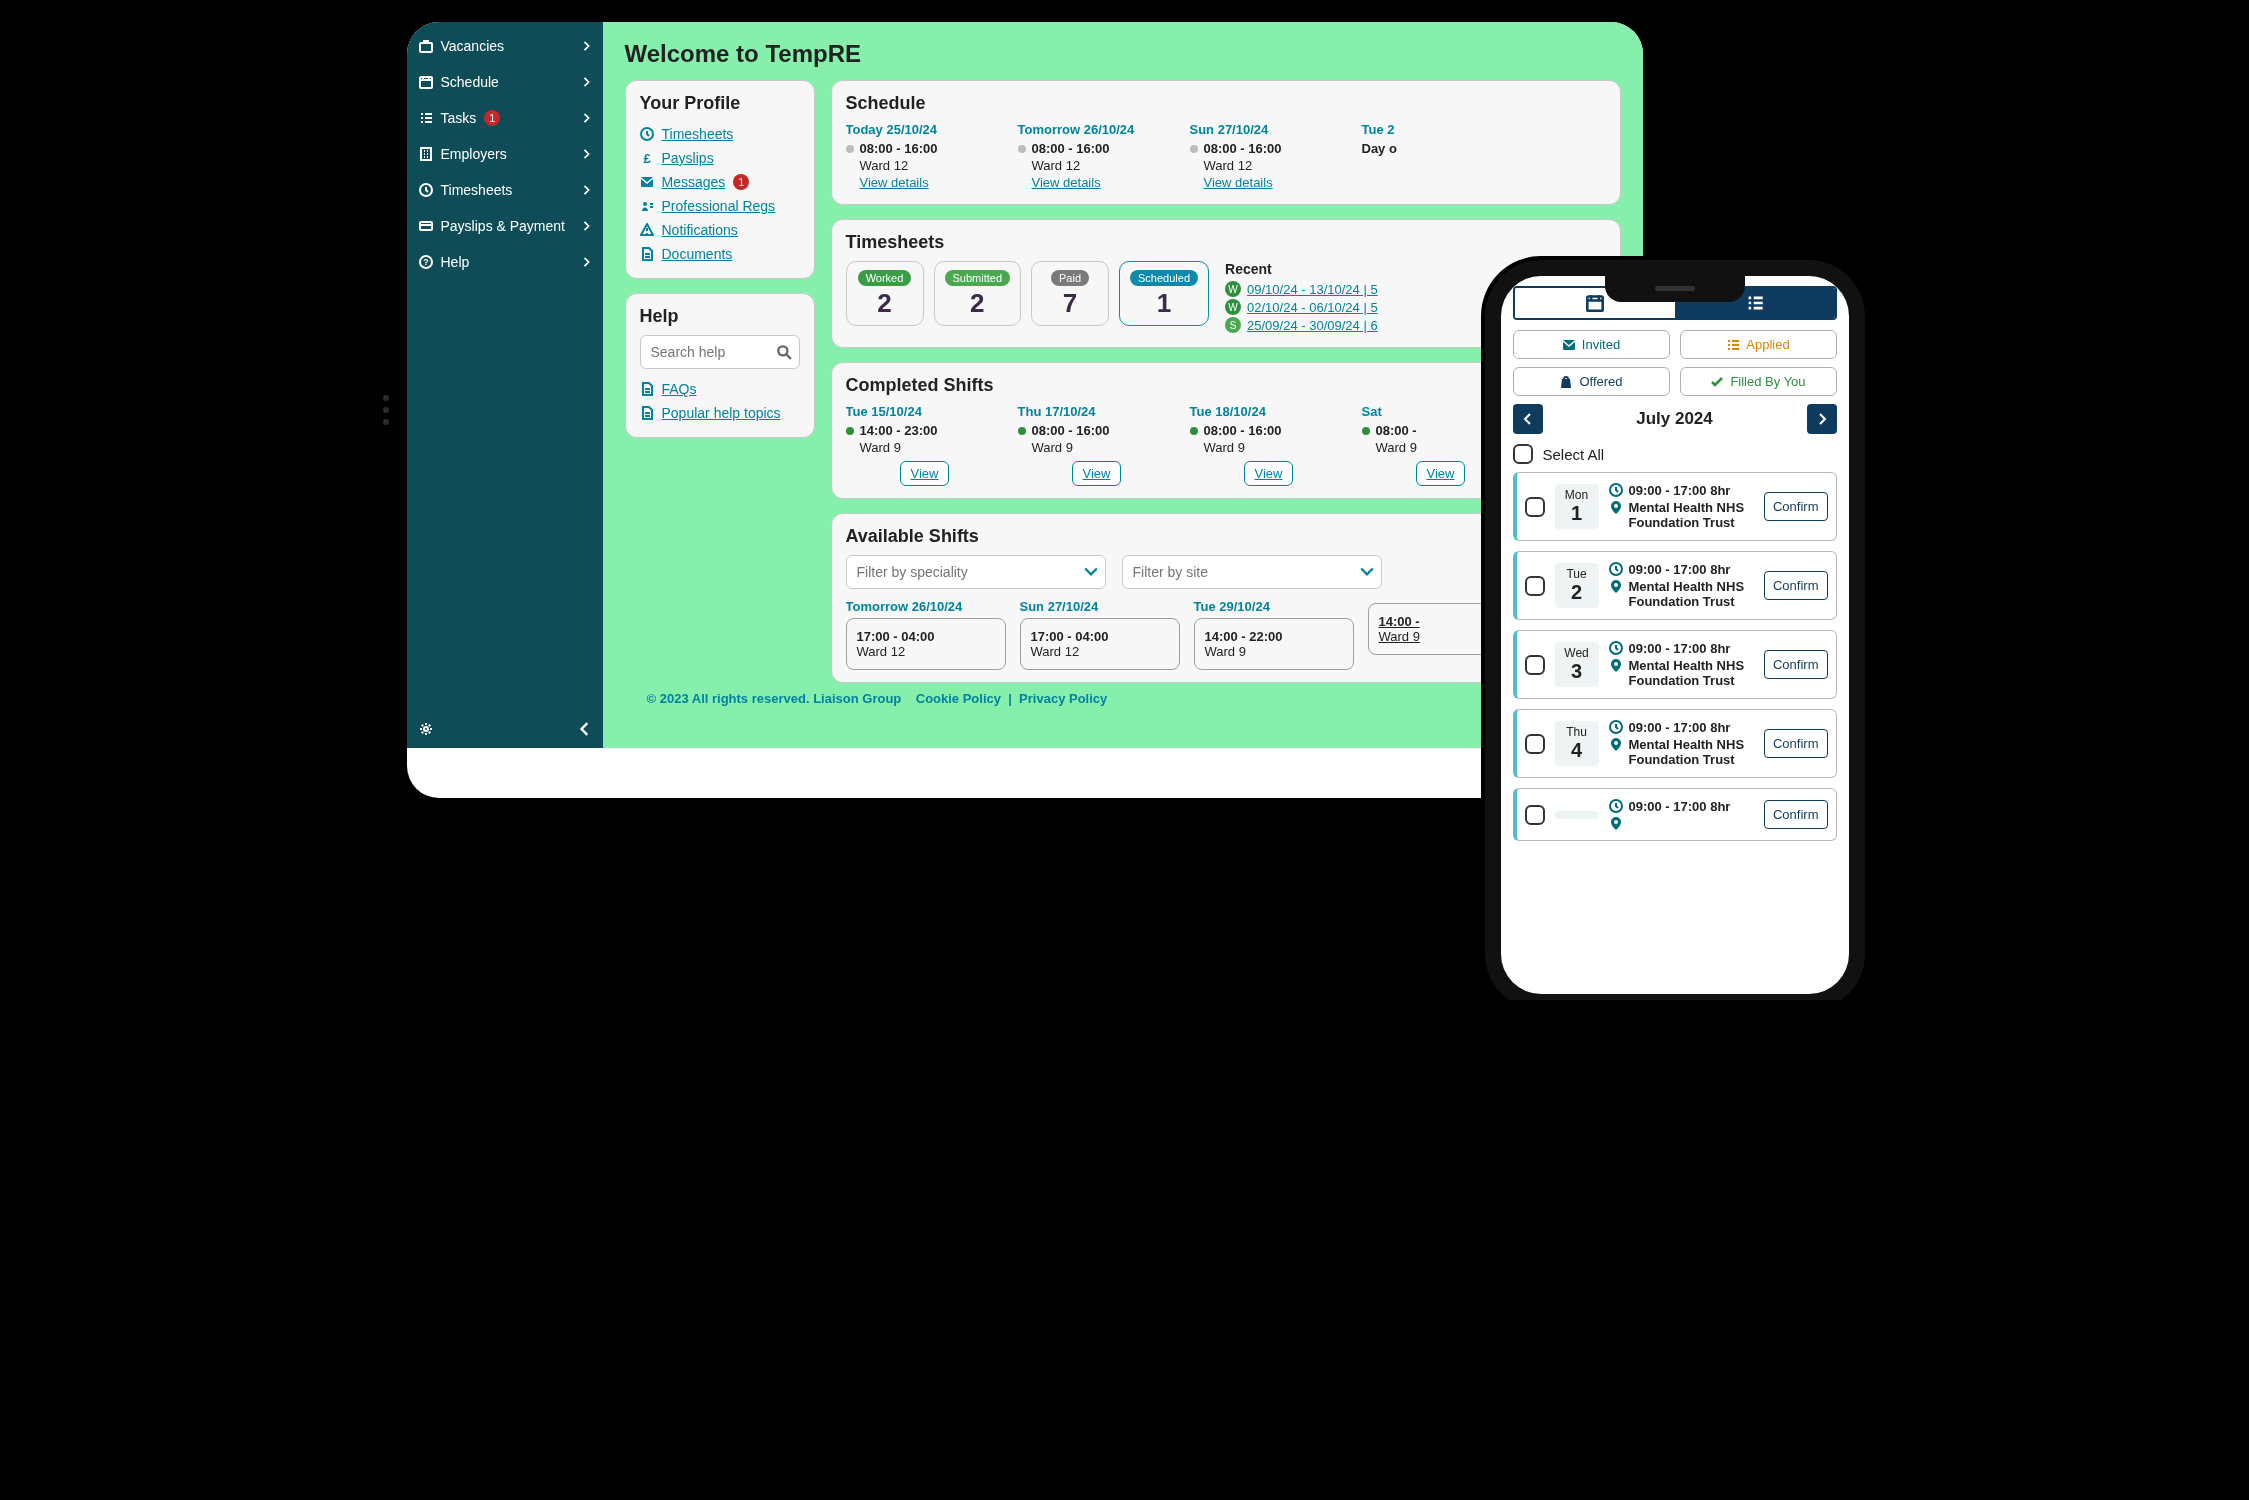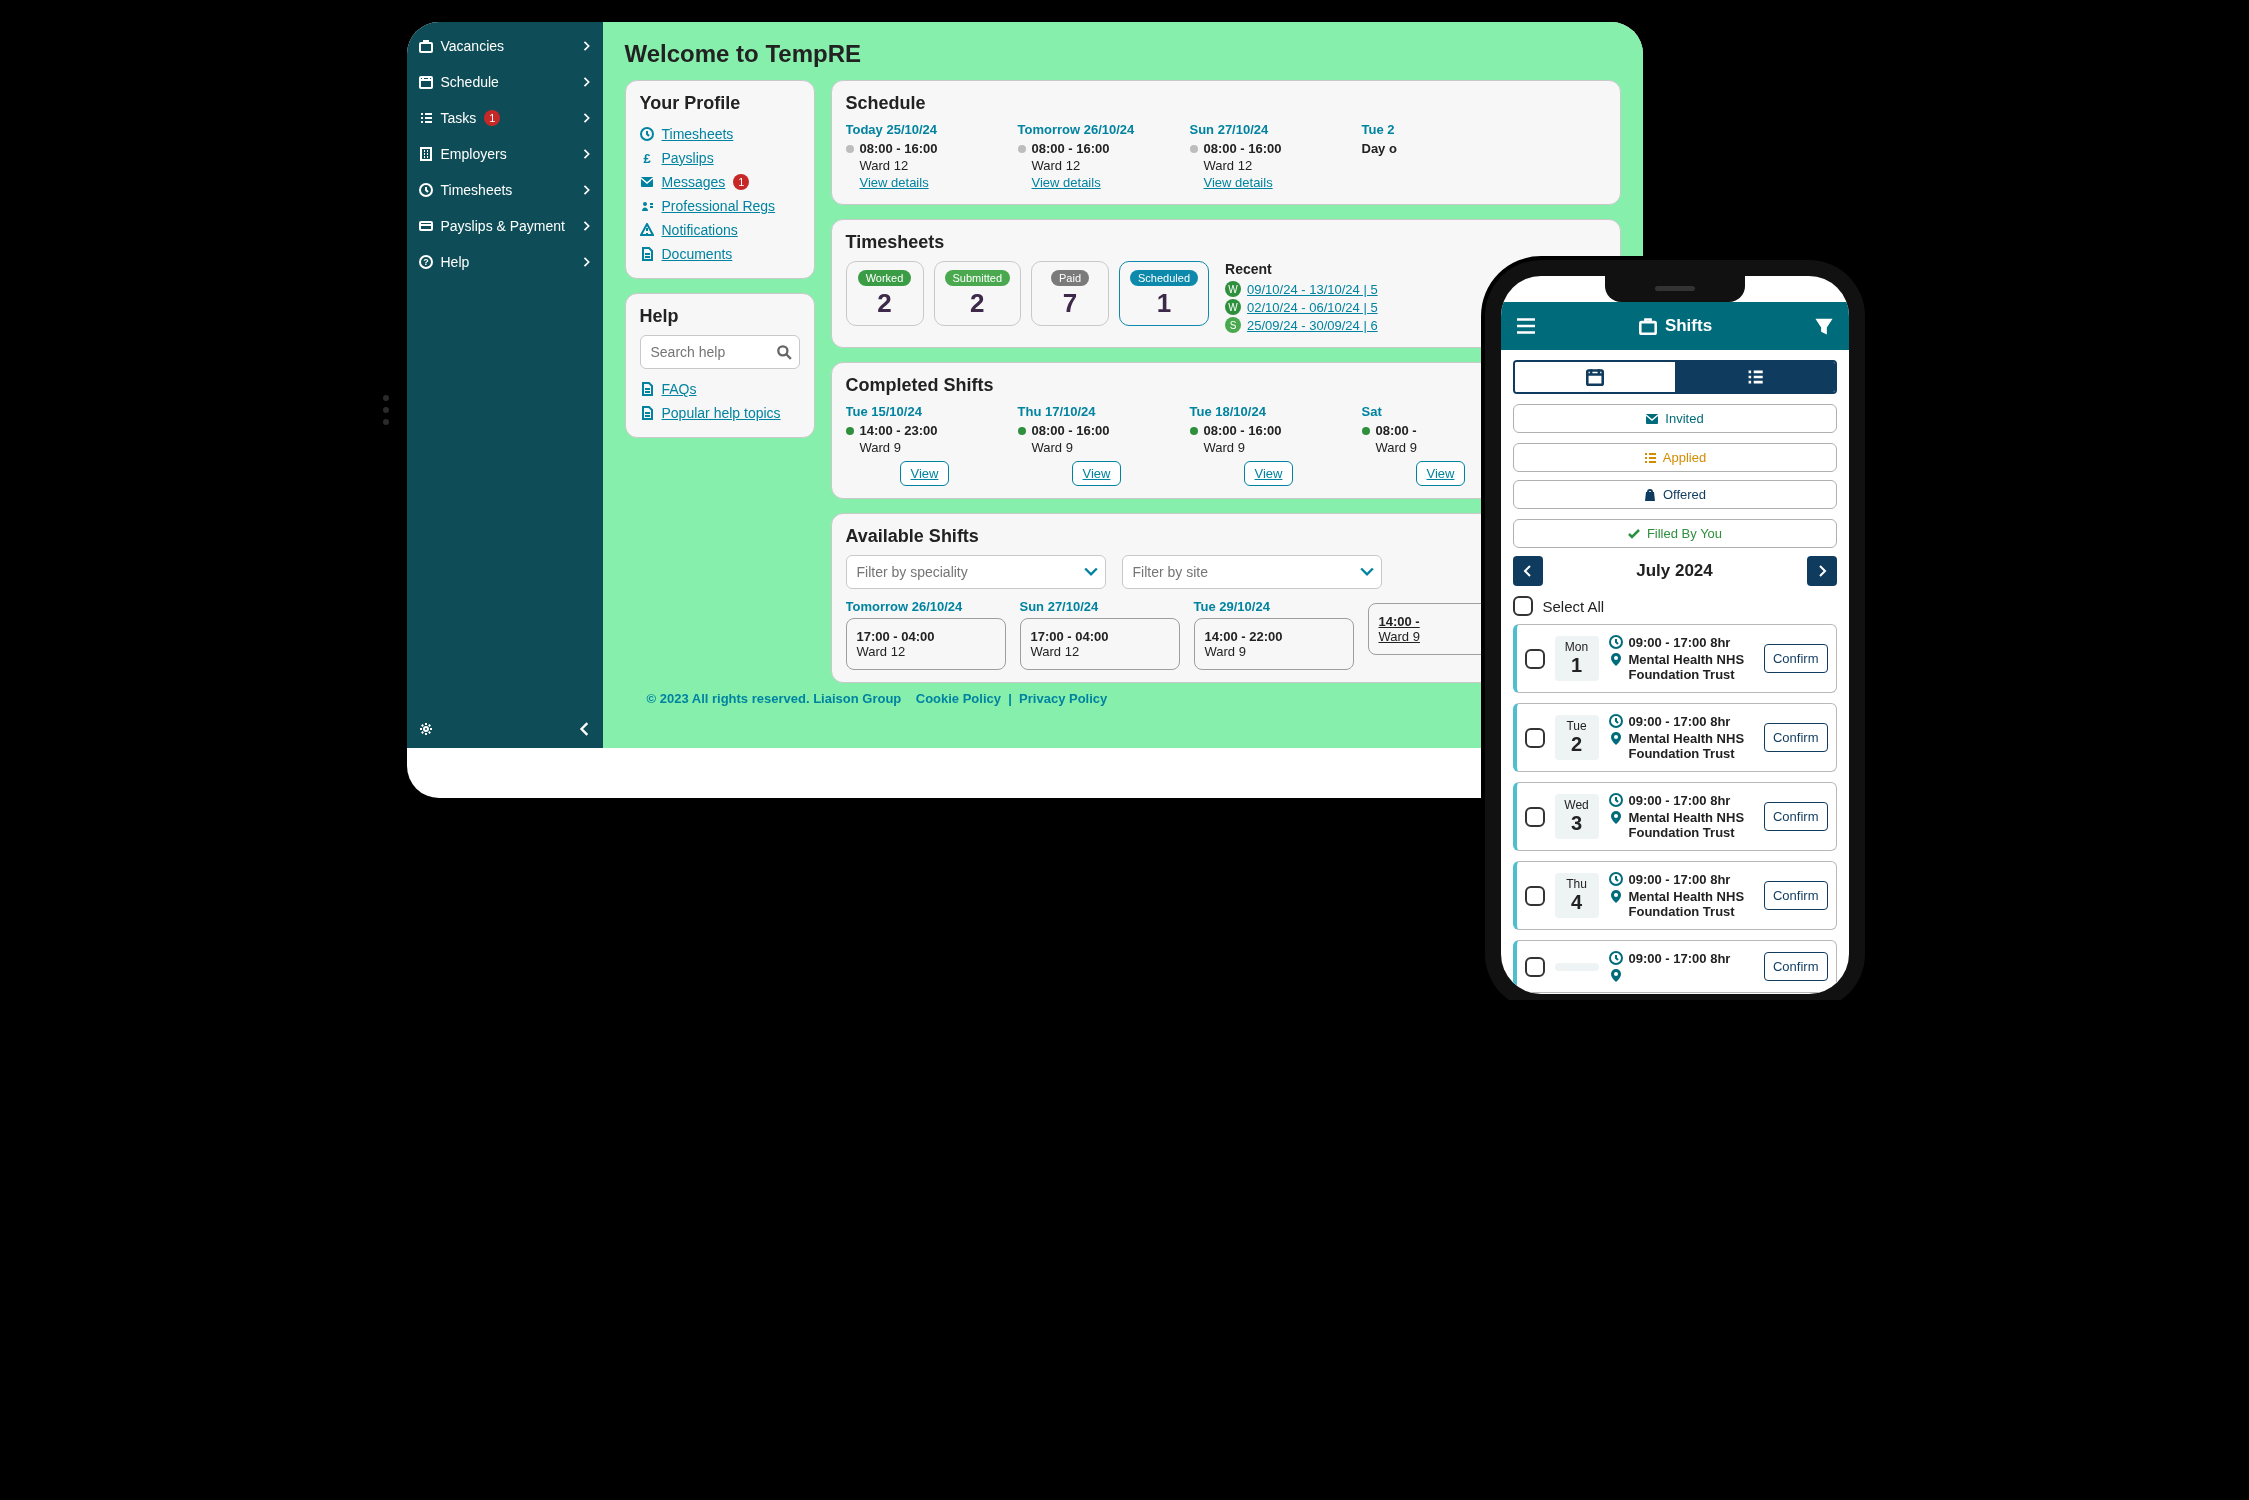--- a/index.html
+++ b/index.html
@@ -104,21 +104,21 @@
 
 .pbar{height:48px;background:var(--teal);color:#fff;display:flex;align-items:center;justify-content:space-between;padding:0 14px;margin-top:26px;}
 .pbar .title{display:flex;align-items:center;gap:8px;font-weight:bold;font-size:17px;}
 .pbody{padding:10px 12px;overflow:auto;height:calc(100% - 74px);}
 
 .seg{display:flex;border:2px solid var(--navy);border-radius:4px;overflow:hidden;margin-bottom:10px;}
 .seg div{flex:1;display:flex;align-items:center;justify-content:center;padding:6px 0;}
 .seg .on{background:#fff;color:var(--navy);}
 .seg .off{background:var(--navy);color:#fff;}
 
-.state-row{display:flex;gap:10px;margin-bottom:8px;flex-direction:column;}
+.state-row{display:flex;gap:10px;margin-bottom:8px;}
 .state{flex:1;border:1px solid #b0b0b0;border-radius:6px;padding:6px 0;display:flex;align-items:center;justify-content:center;gap:6px;font-size:13px;}
 .st-inv{color:var(--teal);}
 .st-app{color:var(--orange);}
 .st-off{color:var(--navy);}
 .st-fby{color:var(--green);}
 
 .month{display:flex;align-items:center;justify-content:space-between;margin:8px 0 10px;}
 .sqbtn{width:30px;height:30px;background:var(--navy);color:#fff;border-radius:4px;display:flex;align-items:center;justify-content:center;}
 .month h3{margin:0;font-size:17px;}
 
@@ -575,38 +575,20 @@
         </div>
       </div>
     </div>
   </div>
 </div>
 
 <div class="phone">
   <div class="phone-inner">
     <div class="notch"></div>
 
-    <div class="pbar">
-      <span>
-            <svg viewBox="0 0 16 14" width="22" height="18" style="color:#fff">
-              <use href="#i-menu"></use>
-            </svg>
-          </span>
-      <span class="title">
-        <svg viewBox="0 0 14 14" width="18" height="18" style="color:#fff">
-              <use href="#i-brief"></use>
-            </svg>
-        <span>Shifts</span>
-      </span>
-      <span>
-            <svg viewBox="0 0 14 14" width="20" height="20" style="color:#fff">
-              <use href="#i-filter"></use>
-            </svg>
-          </span>
-    </div>
 
     <div class="pbody">
       <div class="seg">
         <div class="on">
               <svg viewBox="0 0 14 14" width="18" height="18" style="color:var(--navy)">
                 <use href="#i-cal"></use>
               </svg>
             </div>
         <div class="off">
               <svg viewBox="0 0 14 14" width="18" height="18" style="color:#fff">

